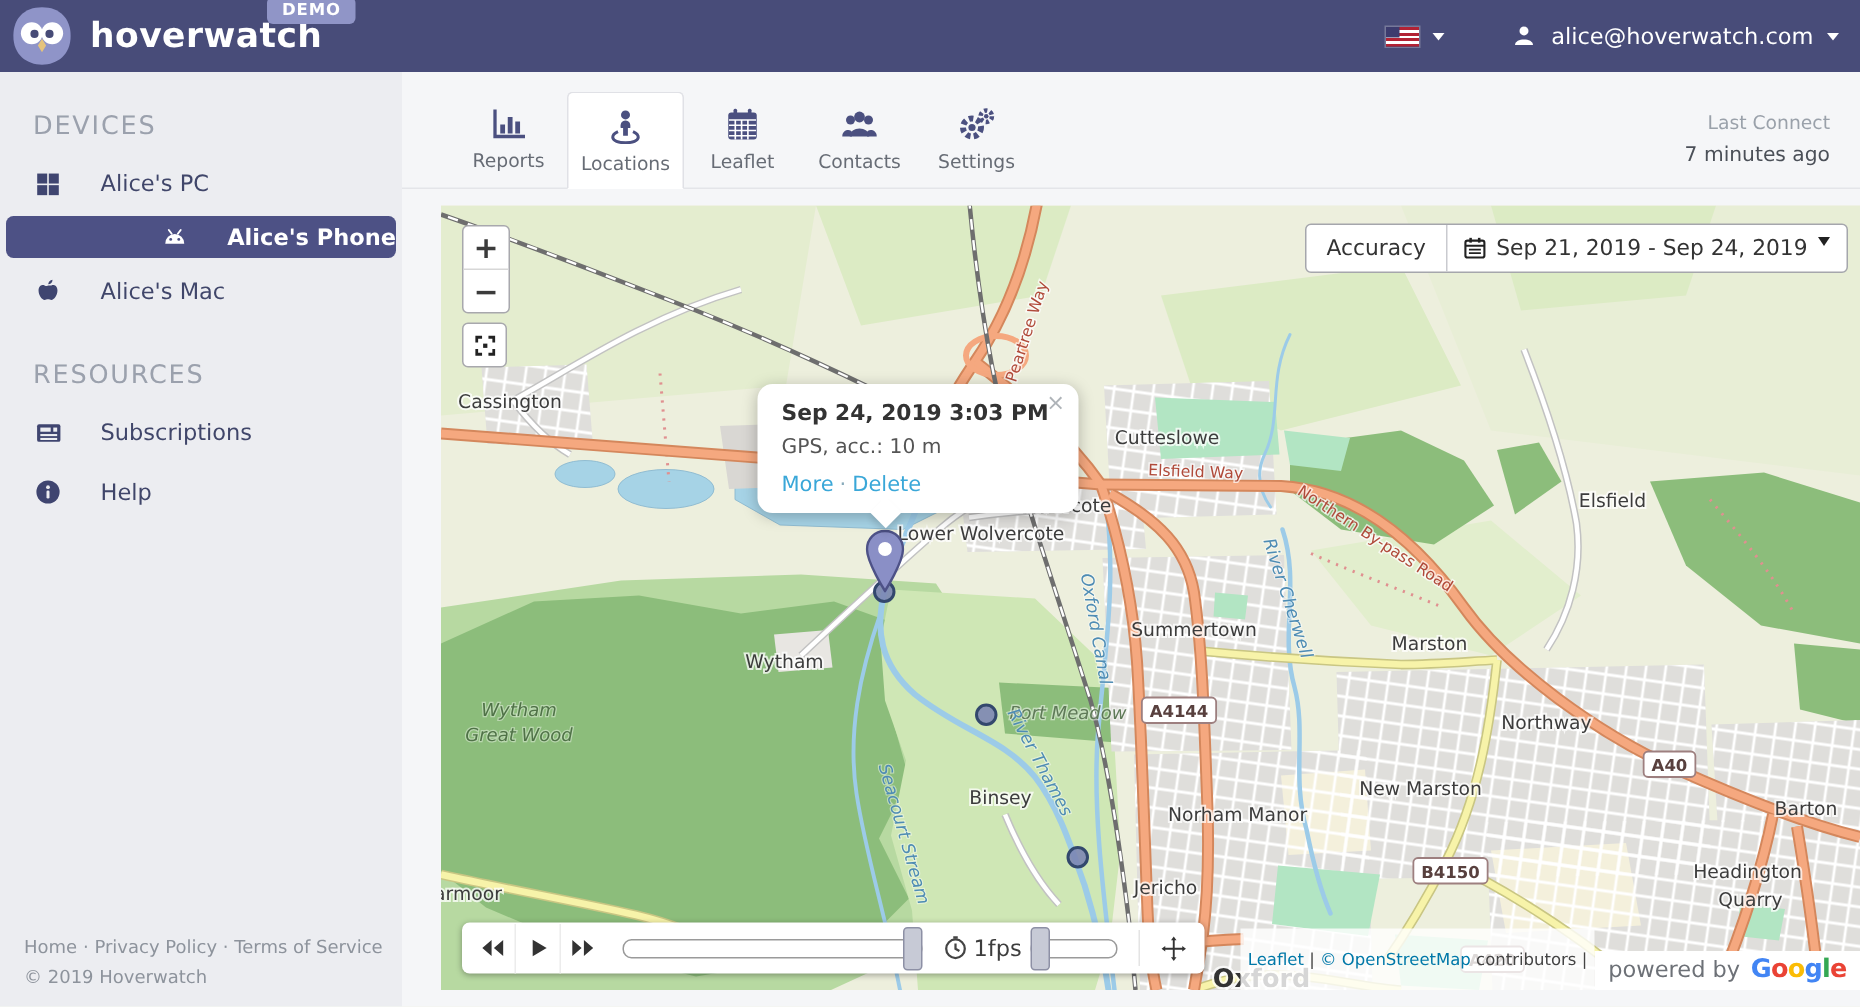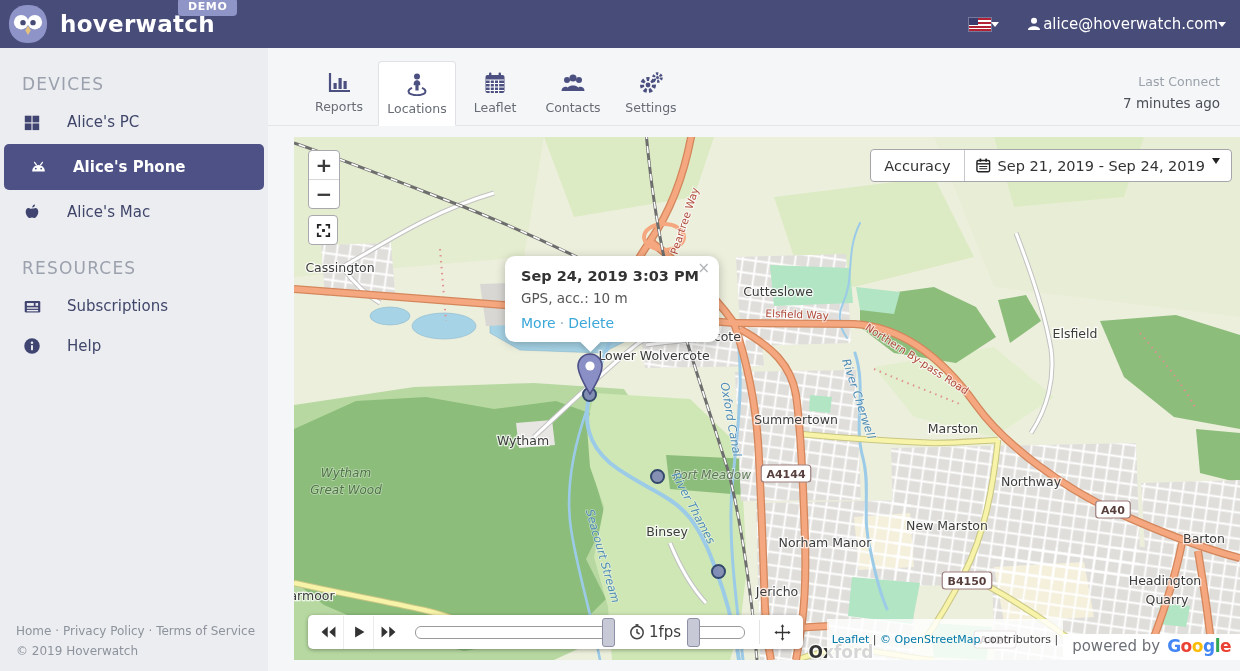--- a/index.html
+++ b/index.html
@@ -5,32 +5,32 @@
   html,body{width:1240px;height:671px;margin:0;overflow:hidden;background:#f5f6f8;
     font-family:"DejaVu Sans","Liberation Sans",sans-serif;}
   .page{position:relative;width:1240px;height:671px;}
 
   
   .header{position:absolute;top:0;left:0;right:0;height:48px;background:#484c79;display:flex;align-items:center;z-index:30;}
   .logo{margin-left:8px;width:40px;height:40px;flex:0 0 auto;}
   .brand{color:#fff;font-size:23px;font-weight:bold;margin-left:12px;letter-spacing:.3px;}
   .demo{position:absolute;left:178px;top:-2px;background:#9095c7;color:#fff;font-size:11px;font-weight:bold;
     padding:2px 10px 3px;border-radius:4px;letter-spacing:.6px;}
-  .header-right{margin-left:auto;display:flex;align-items:center;gap:0;padding-right:14px;color:#fff;font-size:15px;}
+  .header-right{margin-left:auto;display:flex;align-items:center;gap:9px;padding-right:14px;color:#fff;font-size:15px;}
   .flag{width:22px;height:13px;position:relative;background:repeating-linear-gradient(to bottom,#b22234 0 1.9px,#fff 1.9px 3.8px);box-shadow:0 0 0 1px rgba(255,255,255,.25);}
   .flag::after{content:"";position:absolute;left:0;top:0;width:9px;height:7px;background:#3c3b6e;}
   .caret{width:0;height:0;border-left:4px solid transparent;border-right:4px solid transparent;border-top:5px solid #fff;}
   .hdr-gap{width:26px;}
 
   
   .sidebar{position:absolute;top:48px;left:0;width:268px;bottom:0;background:#ecedf1;z-index:20;}
   .section-label{margin:26px 0 8px 22px;font-size:17px;color:#9ba1ad;letter-spacing:1.2px;}
   .side-item{display:flex;align-items:center;height:40px;padding-left:22px;gap:25px;color:#40466a;font-size:15px;cursor:pointer;}
   .side-item .icn{width:20px;height:20px;display:flex;align-items:center;justify-content:center;color:#3f4570;}
-  .side-item.selected{background:#4d5185;color:#fff;border-radius:5px;margin:2px 4px;padding-left:24px;height:46px;font-weight:bold;}
+  .side-item.selected{background:#4d5185;color:#fff;border-radius:5px;margin:2px 4px;padding-left:10px;height:28px;font-weight:bold;justify-content:flex-end;}
   .side-item.selected .icn{color:#fff;}
   .side-footer{position:absolute;bottom:10px;left:16px;font-size:12px;color:#8d939c;line-height:20px;}
   .side-footer a{color:#8d939c;text-decoration:none;}
 
   
   .main{position:absolute;left:268px;top:48px;right:0;bottom:0;background:#f5f6f8;}
   .tabs{position:relative;height:77px;display:flex;align-items:flex-end;padding-left:32px;border-bottom:1px solid #e4e5e9;}
   .tab{min-width:64px;height:63px;display:flex;flex-direction:column;align-items:center;justify-content:center;gap:5px;
     font-size:12.5px;color:#676c75;border:1px solid transparent;padding:0 6px;cursor:pointer;}
   .tab svg{display:block;}

